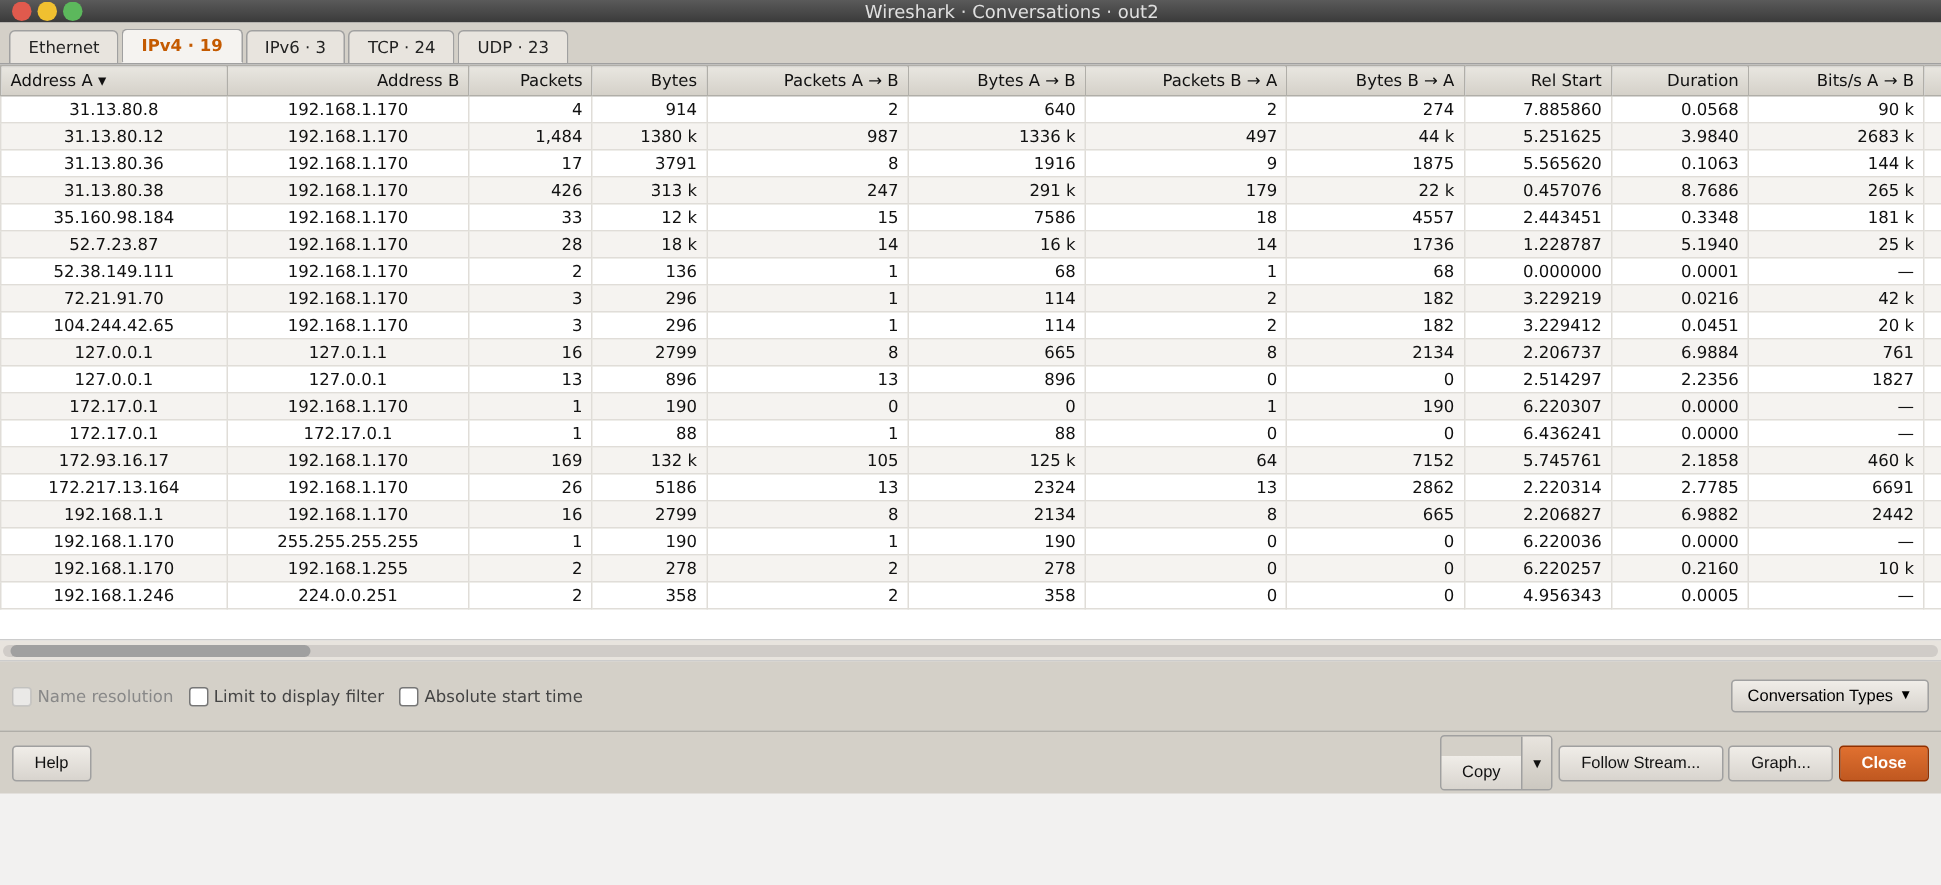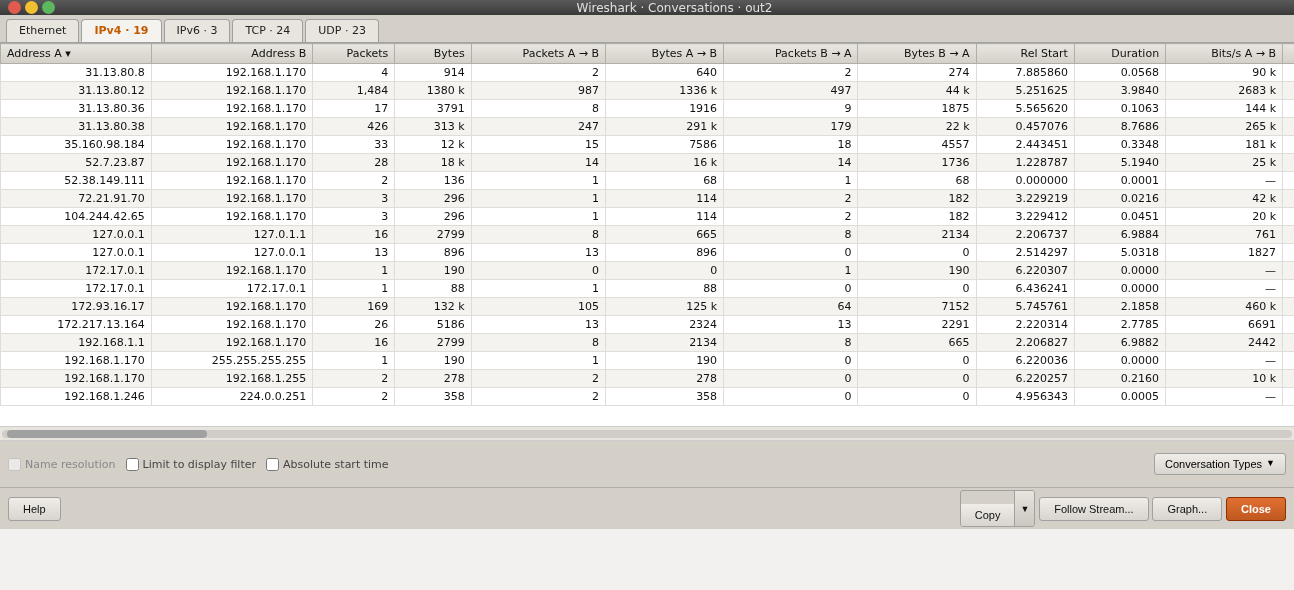--- a/index.html
+++ b/index.html
@@ -39,20 +39,21 @@
       flex: 1;
       text-align: center;
     }
     
     .tabbar {
       background: #d4d0c8;
       padding: 4px 6px 0 6px;
       display: flex;
       gap: 2px;
       border-bottom: 1px solid #a0a0a0;
+      align-items: center;
     }
     .tab {
       padding: 4px 12px;
       border: 1px solid #a0a0a0;
       border-bottom: none;
       border-radius: 4px 4px 0 0;
       background: #e8e4de;
       cursor: pointer;
       font-size: 11px;
       color: #222;
@@ -98,21 +99,21 @@
     tbody tr:nth-child(odd) { background: #fff; }
     tbody tr:nth-child(even) { background: #f5f3f0; }
     tbody td {
       border: 1px solid #e0ddd8;
       padding: 2px 6px;
       text-align: right;
       white-space: nowrap;
       color: #111;
     }
     tbody td:first-child, tbody td:nth-child(2) {
-      text-align: right;
+      text-align: center;
     }
     
     .scrollbar-area {
       height: 14px;
       background: #e8e4de;
       border-bottom: 1px solid #ccc;
       display: flex;
       align-items: center;
       padding: 0 2px;
     }
@@ -403,21 +404,21 @@
         <tr>
           <td>127.0.0.1</td>
           <td>127.0.0.1</td>
           <td>13</td>
           <td>896</td>
           <td>13</td>
           <td>896</td>
           <td>0</td>
           <td>0</td>
           <td>2.514297</td>
-          <td>5.0318</td>
+          <td>2.2356</td>
           <td>1827</td>
           <td>—</td>
         </tr>
         <tr>
           <td>172.17.0.1</td>
           <td>192.168.1.170</td>
           <td>1</td>
           <td>190</td>
           <td>0</td>
           <td>0</td>
@@ -457,21 +458,21 @@
           <td>—</td>
         </tr>
         <tr>
           <td>172.217.13.164</td>
           <td>192.168.1.170</td>
           <td>26</td>
           <td>5186</td>
           <td>13</td>
           <td>2324</td>
           <td>13</td>
-          <td>2291</td>
+          <td>2862</td>
           <td>2.220314</td>
           <td>2.7785</td>
           <td>6691</td>
           <td>—</td>
         </tr>
         <tr>
           <td>192.168.1.1</td>
           <td>192.168.1.170</td>
           <td>16</td>
           <td>2799</td>

